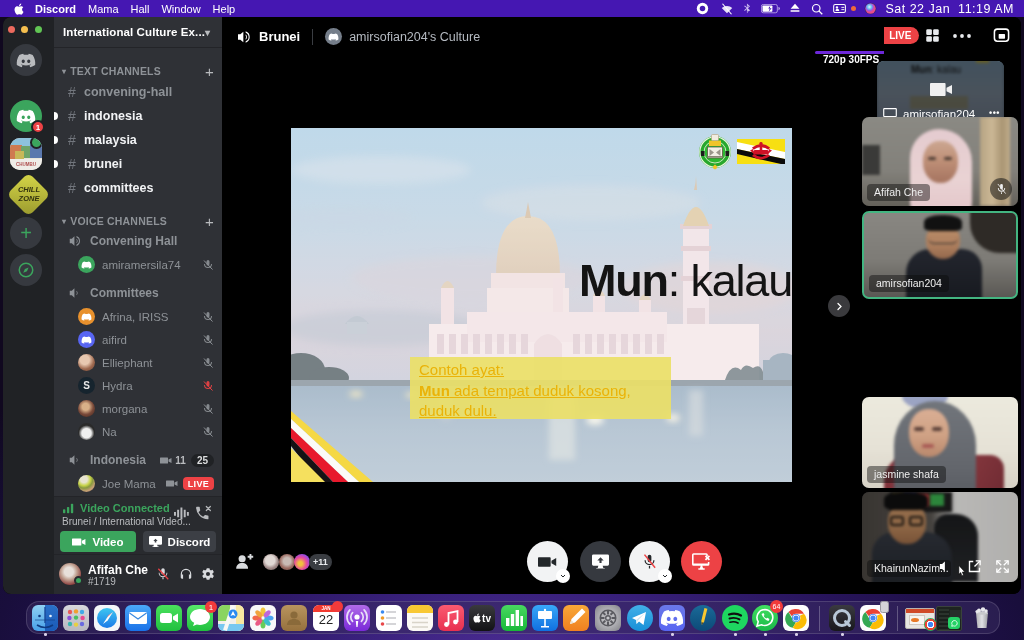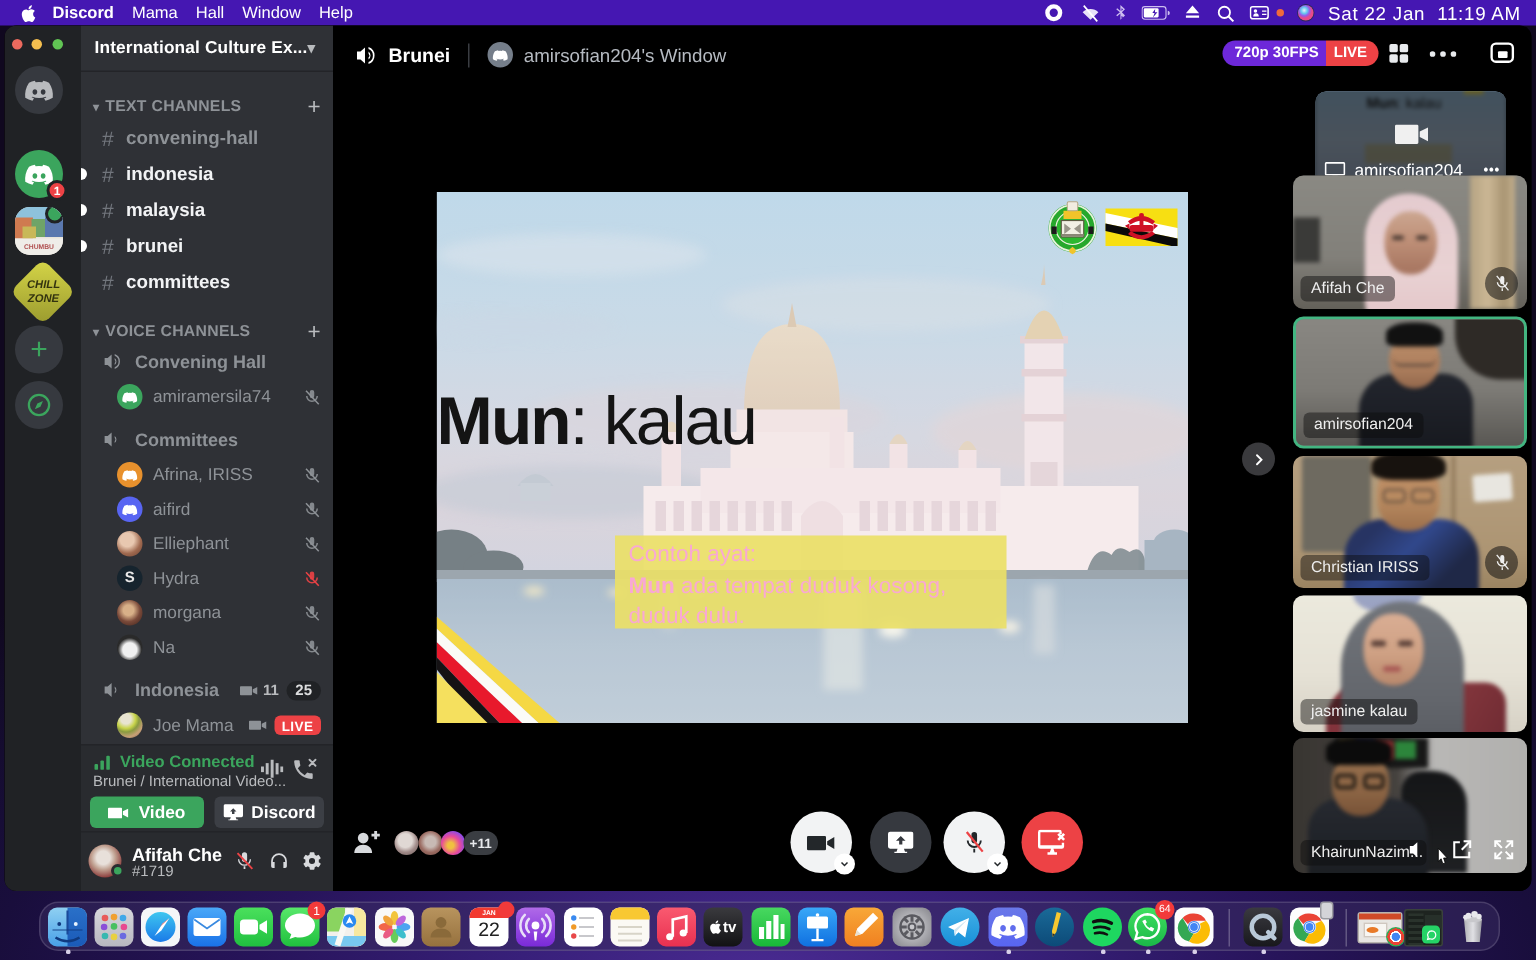--- a/index.html
+++ b/index.html
@@ -361,24 +361,24 @@
       <svg width="16" height="16" viewBox="0 0 24 24">
           <path fill="#fff" d="M11 4L6.5 8H3v8h3.5L11 20V4zm3.5 4a5 5 0 010 8v-2a3 3 0 000-4V8zm0-4.5a9 9 0 010 17v-2a7 7 0 000-13v-2z"></path>
         </svg>
       <span style="color:#fff; font-weight:bold; font-size:13px; margin-left:7px;">Brunei</span>
       <span style="width:1px; height:16px; background:#3a3d42; margin:0 12px;"></span>
       <span style="width:17px; height:17px; border-radius:50%; background:#757e8a; display:inline-flex; align-items:center; justify-content:center;">
         <svg width="11" height="8" viewBox="0 0 24 18">
             <path fill="#fff" d="M20 2.5A19 19 0 0015.3 1l-.6 1.2a17 17 0 00-5.4 0L8.7 1A19 19 0 004 2.5C1.3 6.6.6 10.6 1 14.5A19 19 0 006.8 17l1.2-2a11 11 0 01-1.9-.9l.5-.4a13.6 13.6 0 0010.8 0l.5.4c-.6.4-1.2.7-1.9.9l1.2 2a19 19 0 005.8-2.5c.5-4.5-.6-8.4-3-12z"></path>
           </svg>
       </span>
-      <span style="color:#b5bac1; font-size:12.5px; margin-left:7px;">amirsofian204's Window</span>
+      <span style="color:#b5bac1; font-size:12.5px; margin-left:7px;">amirsofian204's Culture</span>
     </div>
     <div style="position:absolute; left:593px; top:10px; height:17px; display:flex;">
-      <span style="background:#6d28d9; color:#fff; font-size:10px; font-weight:bold; border-radius:9px 0 0 9px; padding:2.5px 5px 0 8px;">720p 30FPS</span>
+      <span style="background:#6d28d9; color:#fff; font-size:10px; font-weight:bold; border-radius:9px 0 0 9px; padding:2.5px 5px 0 8px;margin-top:24px;">720p 30FPS</span>
       <span style="background:#ed4245; color:#fff; font-size:10px; font-weight:bold; border-radius:0 9px 9px 0; padding:2.5px 8px 0 5px;">LIVE</span>
     </div>
     <svg style="position:absolute; left:703px; top:11px;" width="15" height="15" viewBox="0 0 24 24">
         <g fill="#e8eaed">
           <rect x="2" y="2" width="9" height="9" rx="2"></rect>
           <rect x="13" y="2" width="9" height="9" rx="2"></rect>
           <rect x="2" y="13" width="9" height="9" rx="2"></rect>
           <rect x="13" y="13" width="9" height="9" rx="2"></rect>
         </g>
       </svg>
@@ -538,25 +538,25 @@
             <circle cx="0" cy="-8" r="1.5"></circle>
             <path d="M-9 -4 q9 -7 18 0 l-1.6 2.2 q-7.4 -5.2 -14.8 0 z"></path>
             <path d="M-7 2.5 q7 5.5 14 0 l2 2 q-9 7 -18 0 z"></path>
             <rect x="-8" y="-1.5" width="16" height="4.5" rx="1.8"></rect>
             <path d="M-11 -1 l3 -1.5 v4 z M11 -1 l-3 -1.5 v4 z"></path>
           </g>
         </g>
       </svg>
 
       
-      <div style="position:absolute; left:0px; top:127px; width:501px; text-align:left; font-size:45px; color:#141414; letter-spacing:-1.2px;"><span style="font-weight:bold;">Mun</span>: kalau</div>
+      <div style="position:absolute; left:0px; top:127px; width:501px; text-align:right; font-size:45px; color:#141414; letter-spacing:-1.2px;"><span style="font-weight:bold;">Mun</span>: kalau</div>
 
       
       <div style="position:absolute; left:119px; top:229px; width:261px; height:62px; background:#eadf67; opacity:.92;"></div>
-      <div style="position:absolute; left:128px; top:232px; font-size:15px; line-height:20.7px; color:#f9a8d4;">
+      <div style="position:absolute; left:128px; top:232px; font-size:15px; line-height:20.7px; color:#eab308;text-decoration:underline;">
         Contoh ayat:<br><b>Mun</b> ada tempat duduk kosong,<br>duduk dulu.
       </div>
     </div>
 
     <div style="position:absolute; left:606px; top:278px; width:22px; height:22px; border-radius:50%; background:#3a3a3d; display:flex; align-items:center; justify-content:center;">
       <svg width="9" height="9" viewBox="0 0 24 24">
           <path d="M8 4l8 8-8 8" stroke="#fff" stroke-width="3.4" fill="none" stroke-linecap="round"></path>
         </svg>
     </div>
 
@@ -648,49 +648,31 @@
     <div class="tile" style="top:194px; height:88px; border:2px solid #43b581; background:#7d7b76;">
       <div style="position:absolute; inset:-5px; background:linear-gradient(180deg,#8a8883 0%,#7d7b76 55%,#55534f 100%);"></div>
       <div style="position:absolute; right:-6px; top:-8px; width:52px; height:48px; background:#2e2a26; border-radius:0 0 0 30px;"></div>
       <div style="position:absolute; left:42px; top:36px; width:76px; height:54px; border-radius:24px 20px 0 0; background:linear-gradient(180deg,#23262e,#16181e);"></div>
       <div style="position:absolute; left:62px; top:10px; width:34px; height:36px; border-radius:46% 46% 50% 50%; background:linear-gradient(180deg,#b98c68 10%,#ae7f5e 60%,#93684c);"></div>
       <div style="position:absolute; left:60px; top:2px; width:38px; height:16px; border-radius:45% 45% 20% 20%; background:#111;"></div>
       <div style="position:absolute; left:64px; top:24px; width:30px; height:7px; border-bottom:1.5px solid #2a2a2a; border-radius:0 0 6px 6px;"></div>
       <div class="tlabel">amirsofian204</div>
     </div>
 
-    <div class="tile" style="top:287px; height:88px;">
-      <div style="position:absolute; inset:-5px; background:linear-gradient(180deg,#b6a081 0%,#ad9573 70%,#97805e 100%);"></div>
-      <div style="position:absolute; left:6px; top:0; width:46px; height:64px; background:#6e6a60; border-radius:2px;"></div>
-      <div style="position:absolute; right:48px; top:0; width:2px; height:88px; background:#8a7355;"></div>
-      <div style="position:absolute; right:10px; top:12px; width:26px; height:18px; background:#e8e6e0; border-radius:2px; transform:rotate(-4deg);"></div>
-      <div style="position:absolute; left:34px; top:42px; width:90px; height:52px; border-radius:26px 26px 0 0; background:linear-gradient(135deg,#273463 20%,#31488c 45%,#1f2847 75%);"></div>
-      <div style="position:absolute; left:56px; top:4px; width:42px; height:46px; border-radius:44% 44% 46% 46%; background:linear-gradient(180deg,#c09068 8%,#b88a60 55%,#9c6f4b);"></div>
-      <div style="position:absolute; left:52px; top:-4px; width:50px; height:20px; border-radius:50% 50% 30% 30%; background:#17120e;"></div>
-      <div style="position:absolute; left:60px; top:22px; width:15px; height:9px; border:1.5px solid #443a34; border-radius:3px;"></div>
-      <div style="position:absolute; left:79px; top:22px; width:15px; height:9px; border:1.5px solid #443a34; border-radius:3px;"></div>
-      <div class="tlabel">Christian IRISS</div>
-      <div class="micbadge">
-          <svg width="11" height="12" viewBox="0 0 24 26">
-            <path fill="#eee" d="M15 11V5a3 3 0 00-6 0v6a3 3 0 006 0zm-9 0H4a8 8 0 0016 0h-2a6 6 0 01-12 0zm5 9h2v4h-2z"></path>
-            <path stroke="#eee" stroke-width="2" d="M4 2l17 21" fill="none"></path>
-          </svg>
-        </div>
-    </div>
 
     <div class="tile" style="top:380px; height:91px;">
       <div style="position:absolute; inset:-5px; background:linear-gradient(180deg,#eceade 0%,#e6e2d6 55%,#d5d0c4 100%);"></div>
       <div style="position:absolute; left:40px; top:-14px; width:46px; height:26px; border-radius:50%; background:#7a86b8; opacity:.7;"></div>
       <div style="position:absolute; left:22px; top:58px; width:120px; height:44px; border-radius:26px 14px 0 0; background:linear-gradient(120deg,#7e3039,#8a3a40 50%,#6e2a32);"></div>
       <div style="position:absolute; left:32px; top:4px; width:82px; height:110px; border-radius:50% 50% 0 0 / 44px 44px 0 0; background:linear-gradient(180deg,#71757b 0%,#63666c 60%,#54575d 100%);"></div>
       <div style="position:absolute; left:47px; top:12px; width:40px; height:48px; border-radius:46% 46% 48% 48%; background:linear-gradient(180deg,#d8ac92 8%,#cfa184 55%,#b9886c);"></div>
       <div style="position:absolute; left:52px; top:30px; width:10px; height:3.5px; border-radius:2px; background:#5a4038;"></div>
       <div style="position:absolute; left:70px; top:30px; width:10px; height:3.5px; border-radius:2px; background:#5a4038;"></div>
       <div style="position:absolute; left:60px; top:47px; width:12px; height:4px; border-radius:2px; background:#a85a55;"></div>
-      <div class="tlabel">jasmine kalau</div>
+      <div class="tlabel">jasmine shafa</div>
     </div>
 
     <div class="tile" style="top:475px; height:90px;">
       <div style="position:absolute; inset:-5px; background:linear-gradient(90deg,#403c38 0%,#504c48 45%,#d6d5d3 60%,#cccbc8 100%);"></div>
       <div style="position:absolute; left:28px; top:0; width:62px; height:20px; background:#1a1a1a; display:flex;">
         <div style="width:10px;height:12px;background:#ab8a38;margin:2px 1px 0 3px;"></div>
         <div style="width:12px;height:12px;background:#3a3ab0;margin:2px 1px 0 0;"></div>
         <div style="width:12px;height:12px;background:#b03a3a;margin:2px 1px 0 0;"></div>
         <div style="width:14px;height:12px;background:#339a44;margin:2px 0 0 0;"></div>
       </div>

